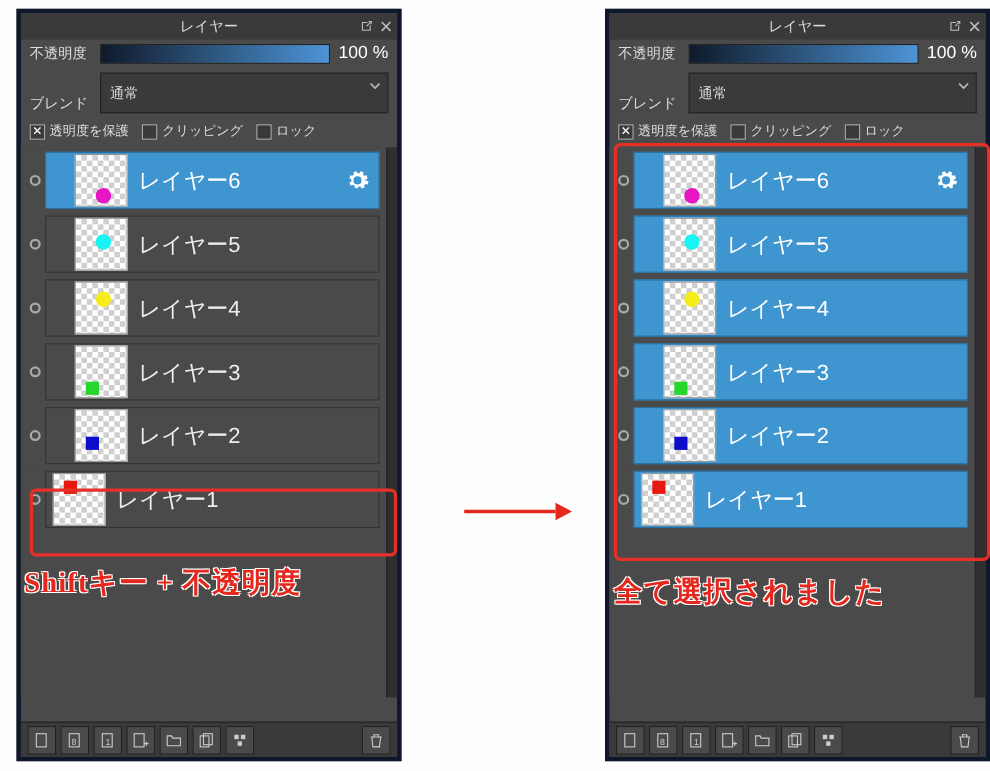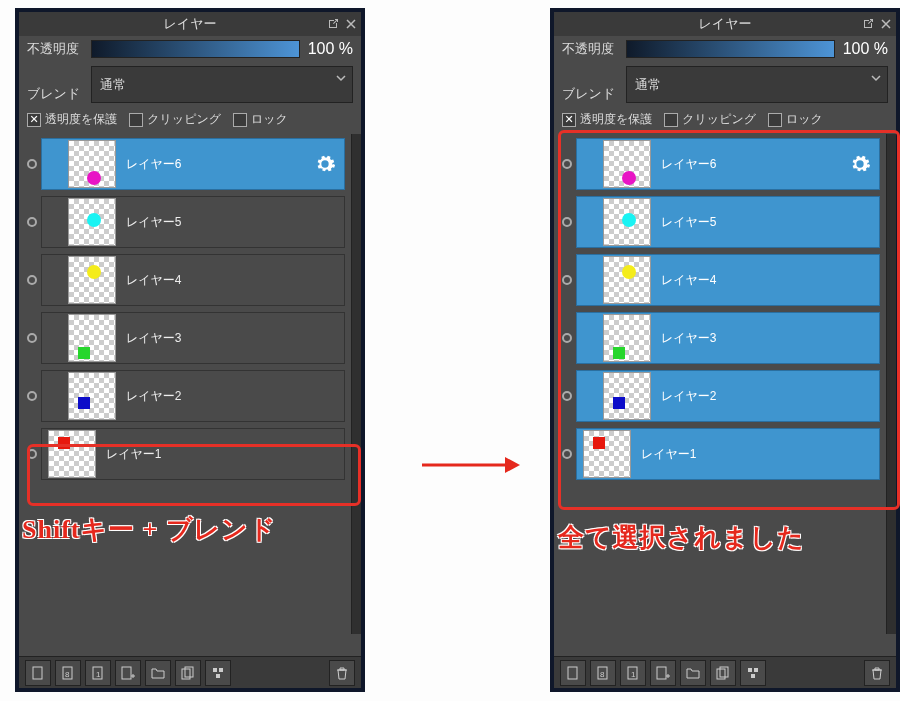--- a/index.html
+++ b/index.html
@@ -97,21 +97,21 @@
     background-position:0 0,0 5px,5px -5px,-5px 0;
     background-color:#fff;
     border:1px solid #999;
     position:relative;
     flex-shrink:0;
   }
   .thumb.indent { margin-left:20px; }
   .mark { position:absolute; }
   .mark.circle { width:14px; height:14px; border-radius:50%; }
   .mark.square { width:12px; height:12px; }
-  .layer-name { font-size:12px; flex:1; }
+  .layer-name { font-size:20px; flex:1; }
   .gear { margin-right:8px; }
   .gear svg { width:22px; height:22px; display:block; }
 
   
   .scroll-strip {
     width:10px; background:#2f2f2f; border-left:1px solid #222;
   }
 
   
   .footer {
@@ -509,19 +509,19 @@
       <div class="tbtn sep">
         <svg viewBox="0 0 16 16">
           <path d="M4 5h8l-1 9H5zM3 5h10M6 3h4v2H6z" fill="none" stroke="#ccc"></path>
         </svg>
       </div>
     </div>
 
   <div class="red-box" style="left:4px; top:118px; width:342px; height:380px;"></div>
 </div>
 
-<div class="caption" style="left:22px; top:512px;">Shiftキー + ブレンド</div>
+<div class="caption" style="left:22px; top:512px;">Shiftキー + 不透明度</div>
 <div class="caption" style="left:558px; top:520px;">全て選択されました</div>
 
 <svg class="arrow" viewBox="0 0 100 30">
   <line x1="2" y1="15" x2="85" y2="15" stroke="#e5281d" stroke-width="3"></line>
   <polygon points="85,7 100,15 85,23" fill="#e5281d"></polygon>
 </svg>
 
 </body></html>

